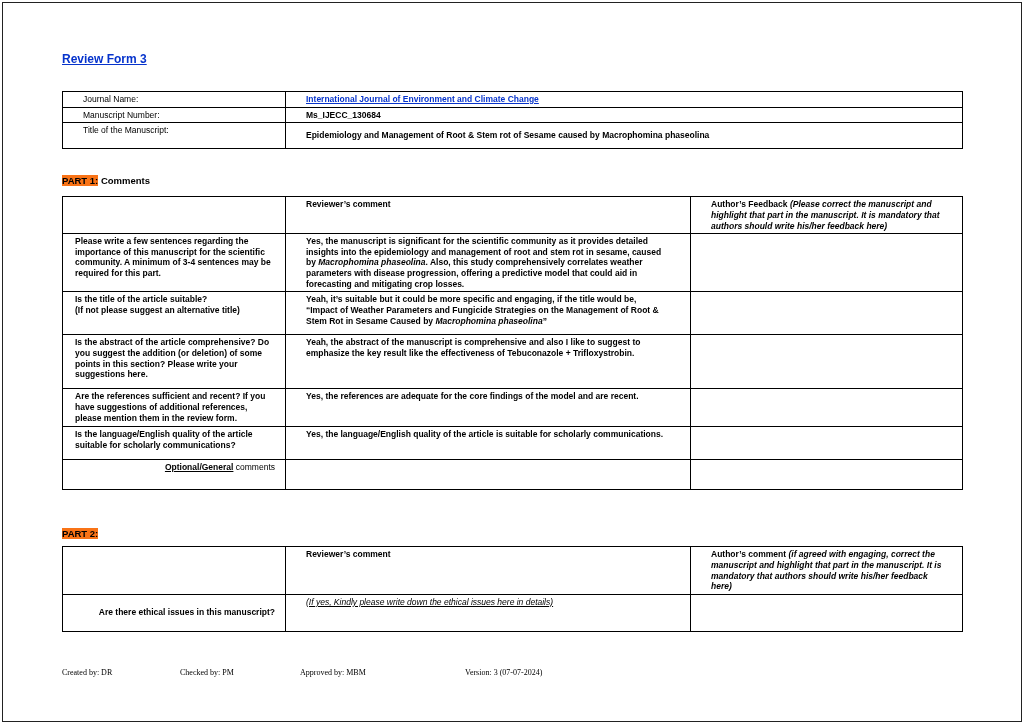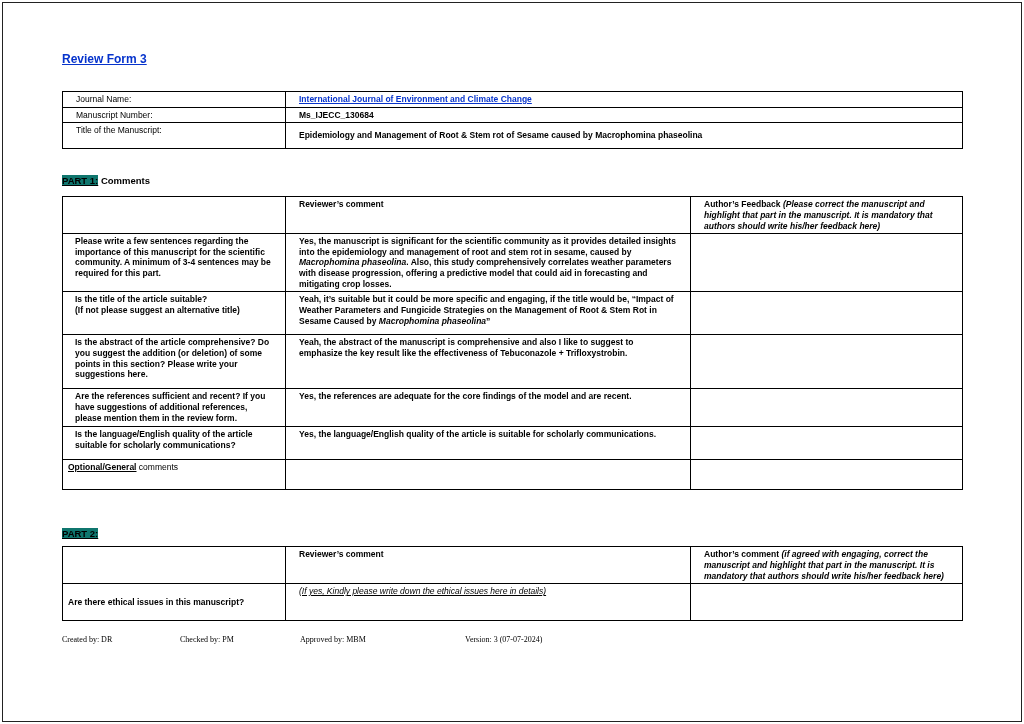--- a/index.html
+++ b/index.html
@@ -15,47 +15,47 @@
   .content { padding: 52px 62px 0 62px; }
 
   .doc-title {
     font-size: 12px; font-weight: bold; color: #0633CC;
     text-decoration: underline; margin: 0;
   }
 
   table { border-collapse: collapse; width: 900px; table-layout: fixed; }
   td {
     border: 1px solid #000; vertical-align: top;
-    padding: 2px 13px; font-size: 8.5px; line-height: 1.25; color: #000;
+    padding: 2px 20px; font-size: 8.5px; line-height: 1.25; color: #000;
   }
 
   .info-table { margin-top: 25px; }
   .info-table td.label { font-weight: normal; }
   .info-table td.value { font-weight: bold; margin-top: 48px; }
   .link { color: #0633CC; text-decoration: underline; font-weight: bold; cursor: pointer; }
   .v-mid { vertical-align: middle; }
 
   .part-heading { margin-top: 26px; font-size: 9.5px; font-weight: bold; }
-  .hl { background: #0f766e; text-decoration: underline; }
+  .hl { background: #f97316; }
 
   .part1-table { margin-top: 10px; }
   .part2-table { margin-top: 7px; }
   .head-cell { font-weight: bold; }
   .head-cell i { font-weight: bold; }
   td.q { font-weight: bold; padding-left: 12px; padding-right: 10px; }
-  td.q.no-indent { padding-left: 5px; }
+  td.q.no-indent { padding-left: 5px; text-align: right; }
   td.comment { font-weight: bold; }
   .u { text-decoration: underline; }
   .normal { font-weight: normal; }
   .it-u { font-style: italic; text-decoration: underline; font-weight: normal; }
 
   .part2-heading { margin-top: 38px; }
 
   .footer {
-    display: flex; margin-top: 14px;
+    display: flex; margin-top: 36px;
     font-family: "Liberation Serif", serif; font-size: 8px; color: #000;
   }
   .footer .f1 { width: 118px; }
   .footer .f2 { width: 120px; }
   .footer .f3 { width: 165px; }
 </style>
 </head>
 <body>
 
 <div class="page">

